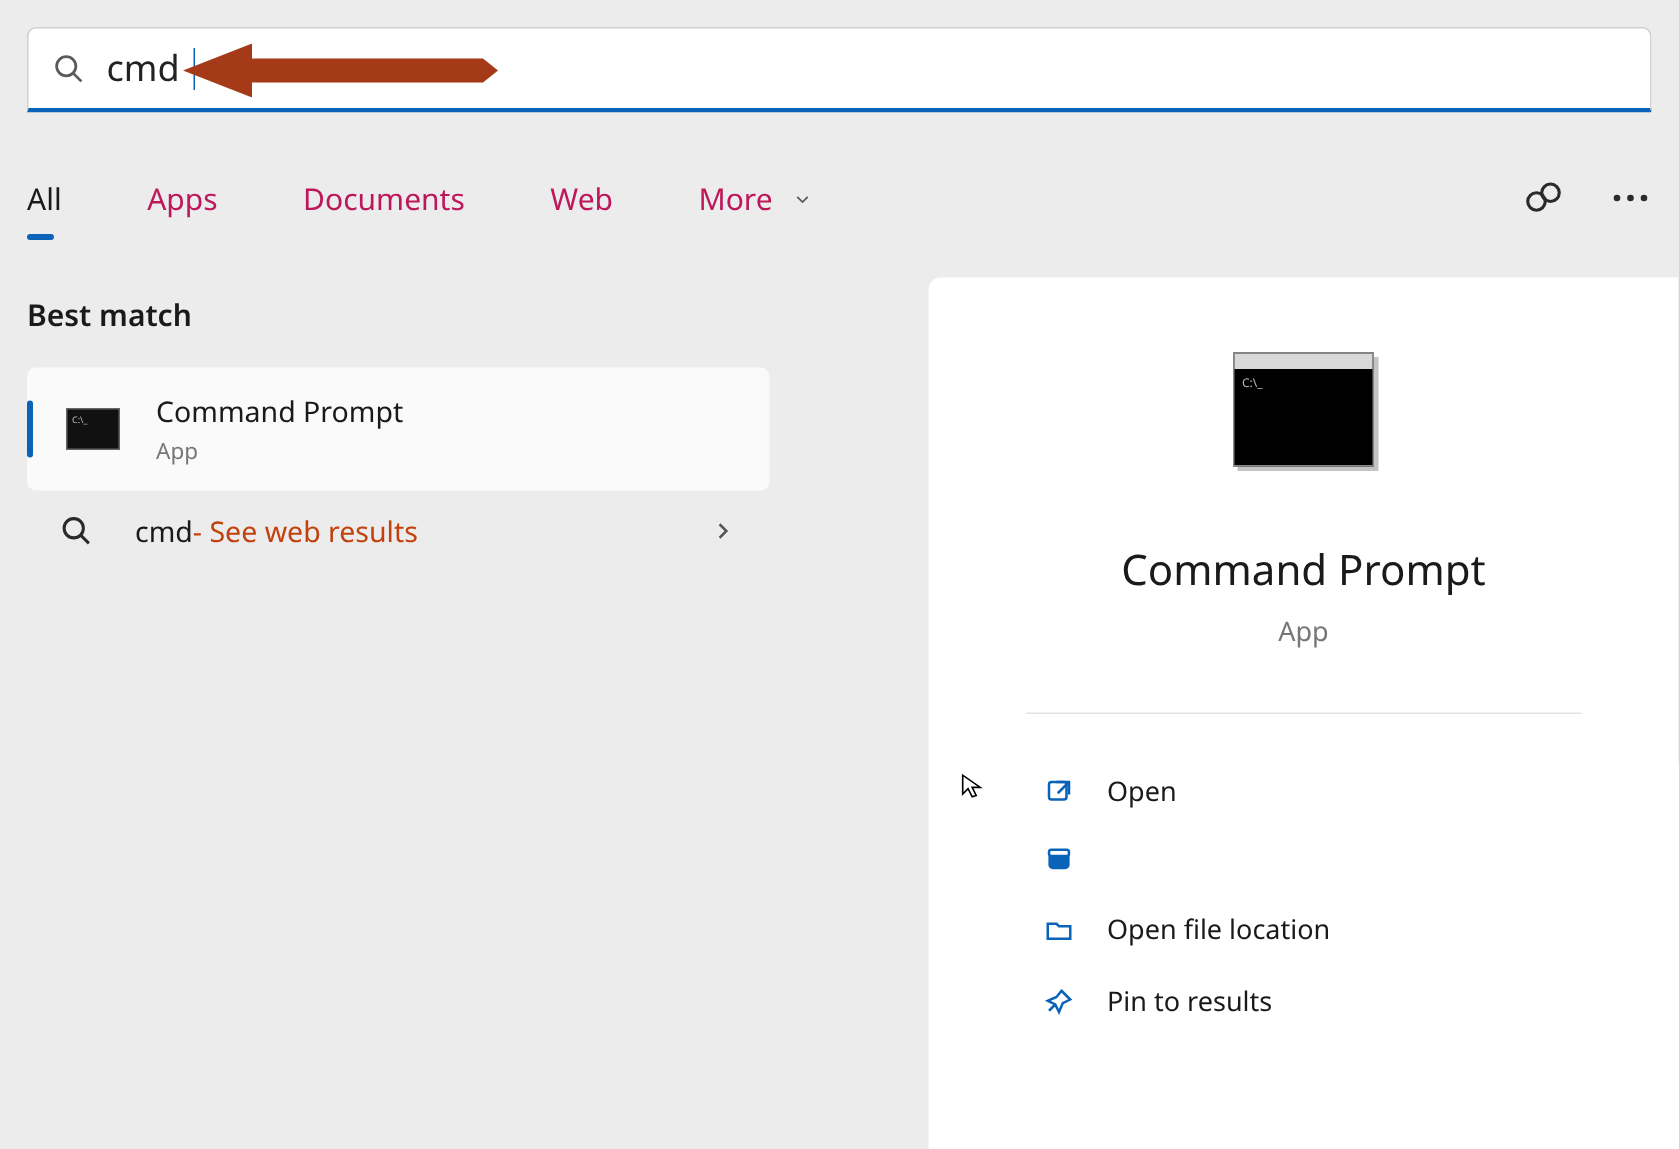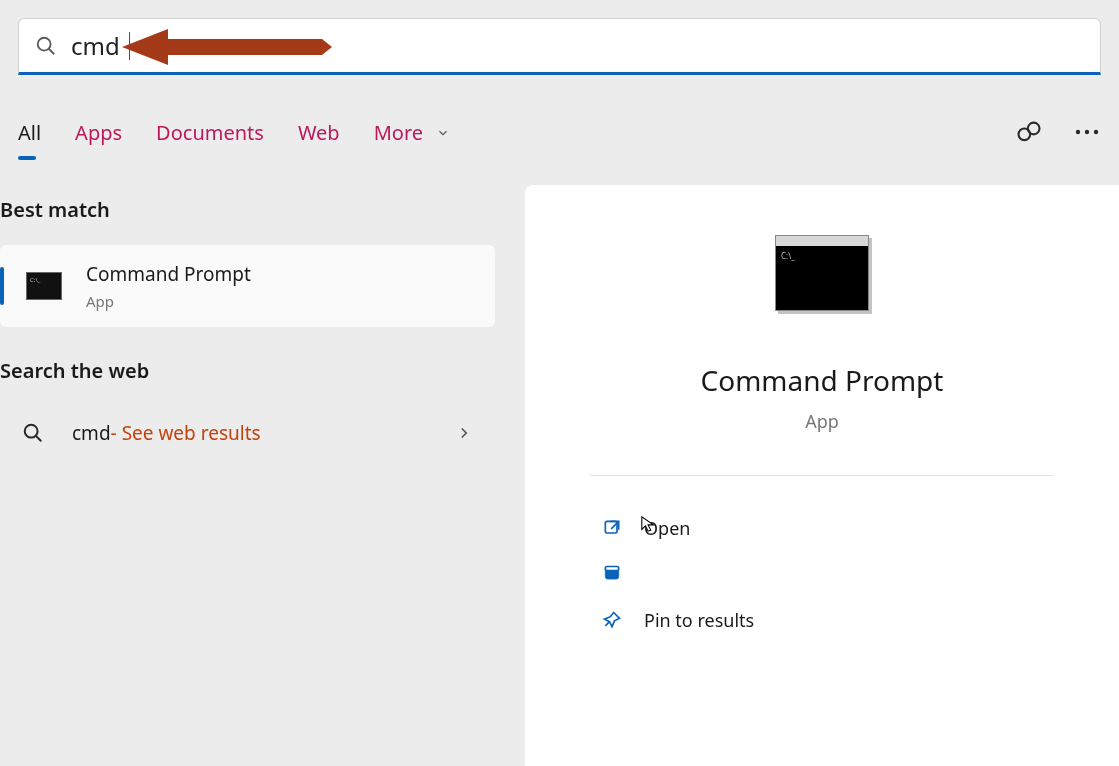--- a/index.html
+++ b/index.html
@@ -17,34 +17,34 @@
   }
   .caret { width: 1px; height: 28px; background: #0a63b8; margin-left: -2px; }
 
   .arrow-annot {
     position: absolute; top: 29px; left: 122px; width: 210px; height: 36px;
     pointer-events: none;
   }
 
   .tabs-row {
     position: absolute; top: 107px; left: 18px; right: 18px; height: 50px;
-    display: flex; align-items: center;
+    display: flex; align-items: center; gap: 23px;
   }
   .tab { font-size: 20px; color: #be185d; margin-right: 34px; cursor: pointer; position: relative; }
   .tab.active { color: #1a1a1a; font-weight: 400; }
   .tab.active::after {
     content: ""; position: absolute; left: 0; bottom: -14px; width: 18px; height: 4px;
     background: #0a63b8; border-radius: 2px;
   }
   .tab .chev { display: inline-block; margin-left: 8px; }
   .tabs-right { margin-left: auto; display: flex; align-items: center; gap: 30px; }
   .tabs-right .ibtn { width: 28px; height: 28px; color: #3a3a3a; cursor: pointer; display:flex; align-items:center; justify-content:center;}
 
   .body-area { position: absolute; top: 180px; left: 0; right: 0; bottom: 0; display: flex; }
-  .left-col { width: 525px; }
+  .left-col { width: 619px; padding-left: 18px; }
   .right-col { flex: 1; background: #fff; border-top-left-radius: 8px; margin-top: 5px; padding: 50px 65px 0 65px; display:flex; flex-direction:column; align-items:center;}
 
   .sect-head { font-size: 20px; font-weight: 600; color: #1a1a1a; margin: 16px 0 22px 0; }
 
   .best-card {
     background: #fafafa; border-radius: 6px; padding: 16px 18px;
     display: flex; align-items: center; position: relative;
     width: 495px; cursor: pointer;
   }
   .best-card::before {
@@ -129,21 +129,20 @@
     <div class="sect-head">Best match</div>
     <div class="best-card">
       <div class="picon">
           <div class="ptxt">C:\_</div>
         </div>
       <div>
         <div class="tt">Command Prompt</div>
         <div class="sub">App</div>
       </div>
     </div>
-    <div class="sect-head" style="margin-top:30px">Search the web</div>
     <div class="web-item">
       <svg class="wicon" viewBox="0 0 24 24" fill="none" stroke="currentColor" stroke-width="2.2">
         <circle cx="10" cy="10" r="7"></circle>
           <line x1="21" y1="21" x2="15" y2="15"></line>
       </svg>
       <span class="wtxt">cmd</span>
       <span class="wsub"> - See web results</span>
       <svg class="wchev" width="18" height="18" viewBox="0 0 24 24" fill="none" stroke="currentColor" stroke-width="2.2">
           <polyline points="9 6 15 12 9 18"></polyline>
         </svg>
@@ -169,20 +168,26 @@
         <span class="al">Open</span>
       </div>
       <div class="action-item">
         <svg viewBox="0 0 24 24" fill="#0a63b8" stroke="#0a63b8" stroke-width="1">
             <rect x="4" y="6" width="16" height="12" rx="3"></rect>
             <rect x="4" y="3" width="16" height="5" rx="2" fill="#fff" stroke="#0a63b8" stroke-width="2"></rect>
           </svg>
       </div>
       <div class="action-item">
         <svg viewBox="0 0 24 24" fill="none" stroke="#0a63b8" stroke-width="2">
+            <path d="M3 7 L3 19 L21 19 L21 9 L12 9 L10 7 Z"></path>
+          </svg>
+        <span class="al">Open file location</span>
+      </div>
+      <div class="action-item">
+        <svg viewBox="0 0 24 24" fill="none" stroke="#0a63b8" stroke-width="2">
             <path d="M14 3 L21 10 L15 13 L12 20 L9 14 L3 11 L10 8 Z"></path>
             <line x1="9" y1="14" x2="4" y2="19"></line>
           </svg>
         <span class="al">Pin to results</span>
       </div>
     </div>
   </div>
 </div>
 
 <svg class="cursor-annot" viewBox="0 0 20 20">

